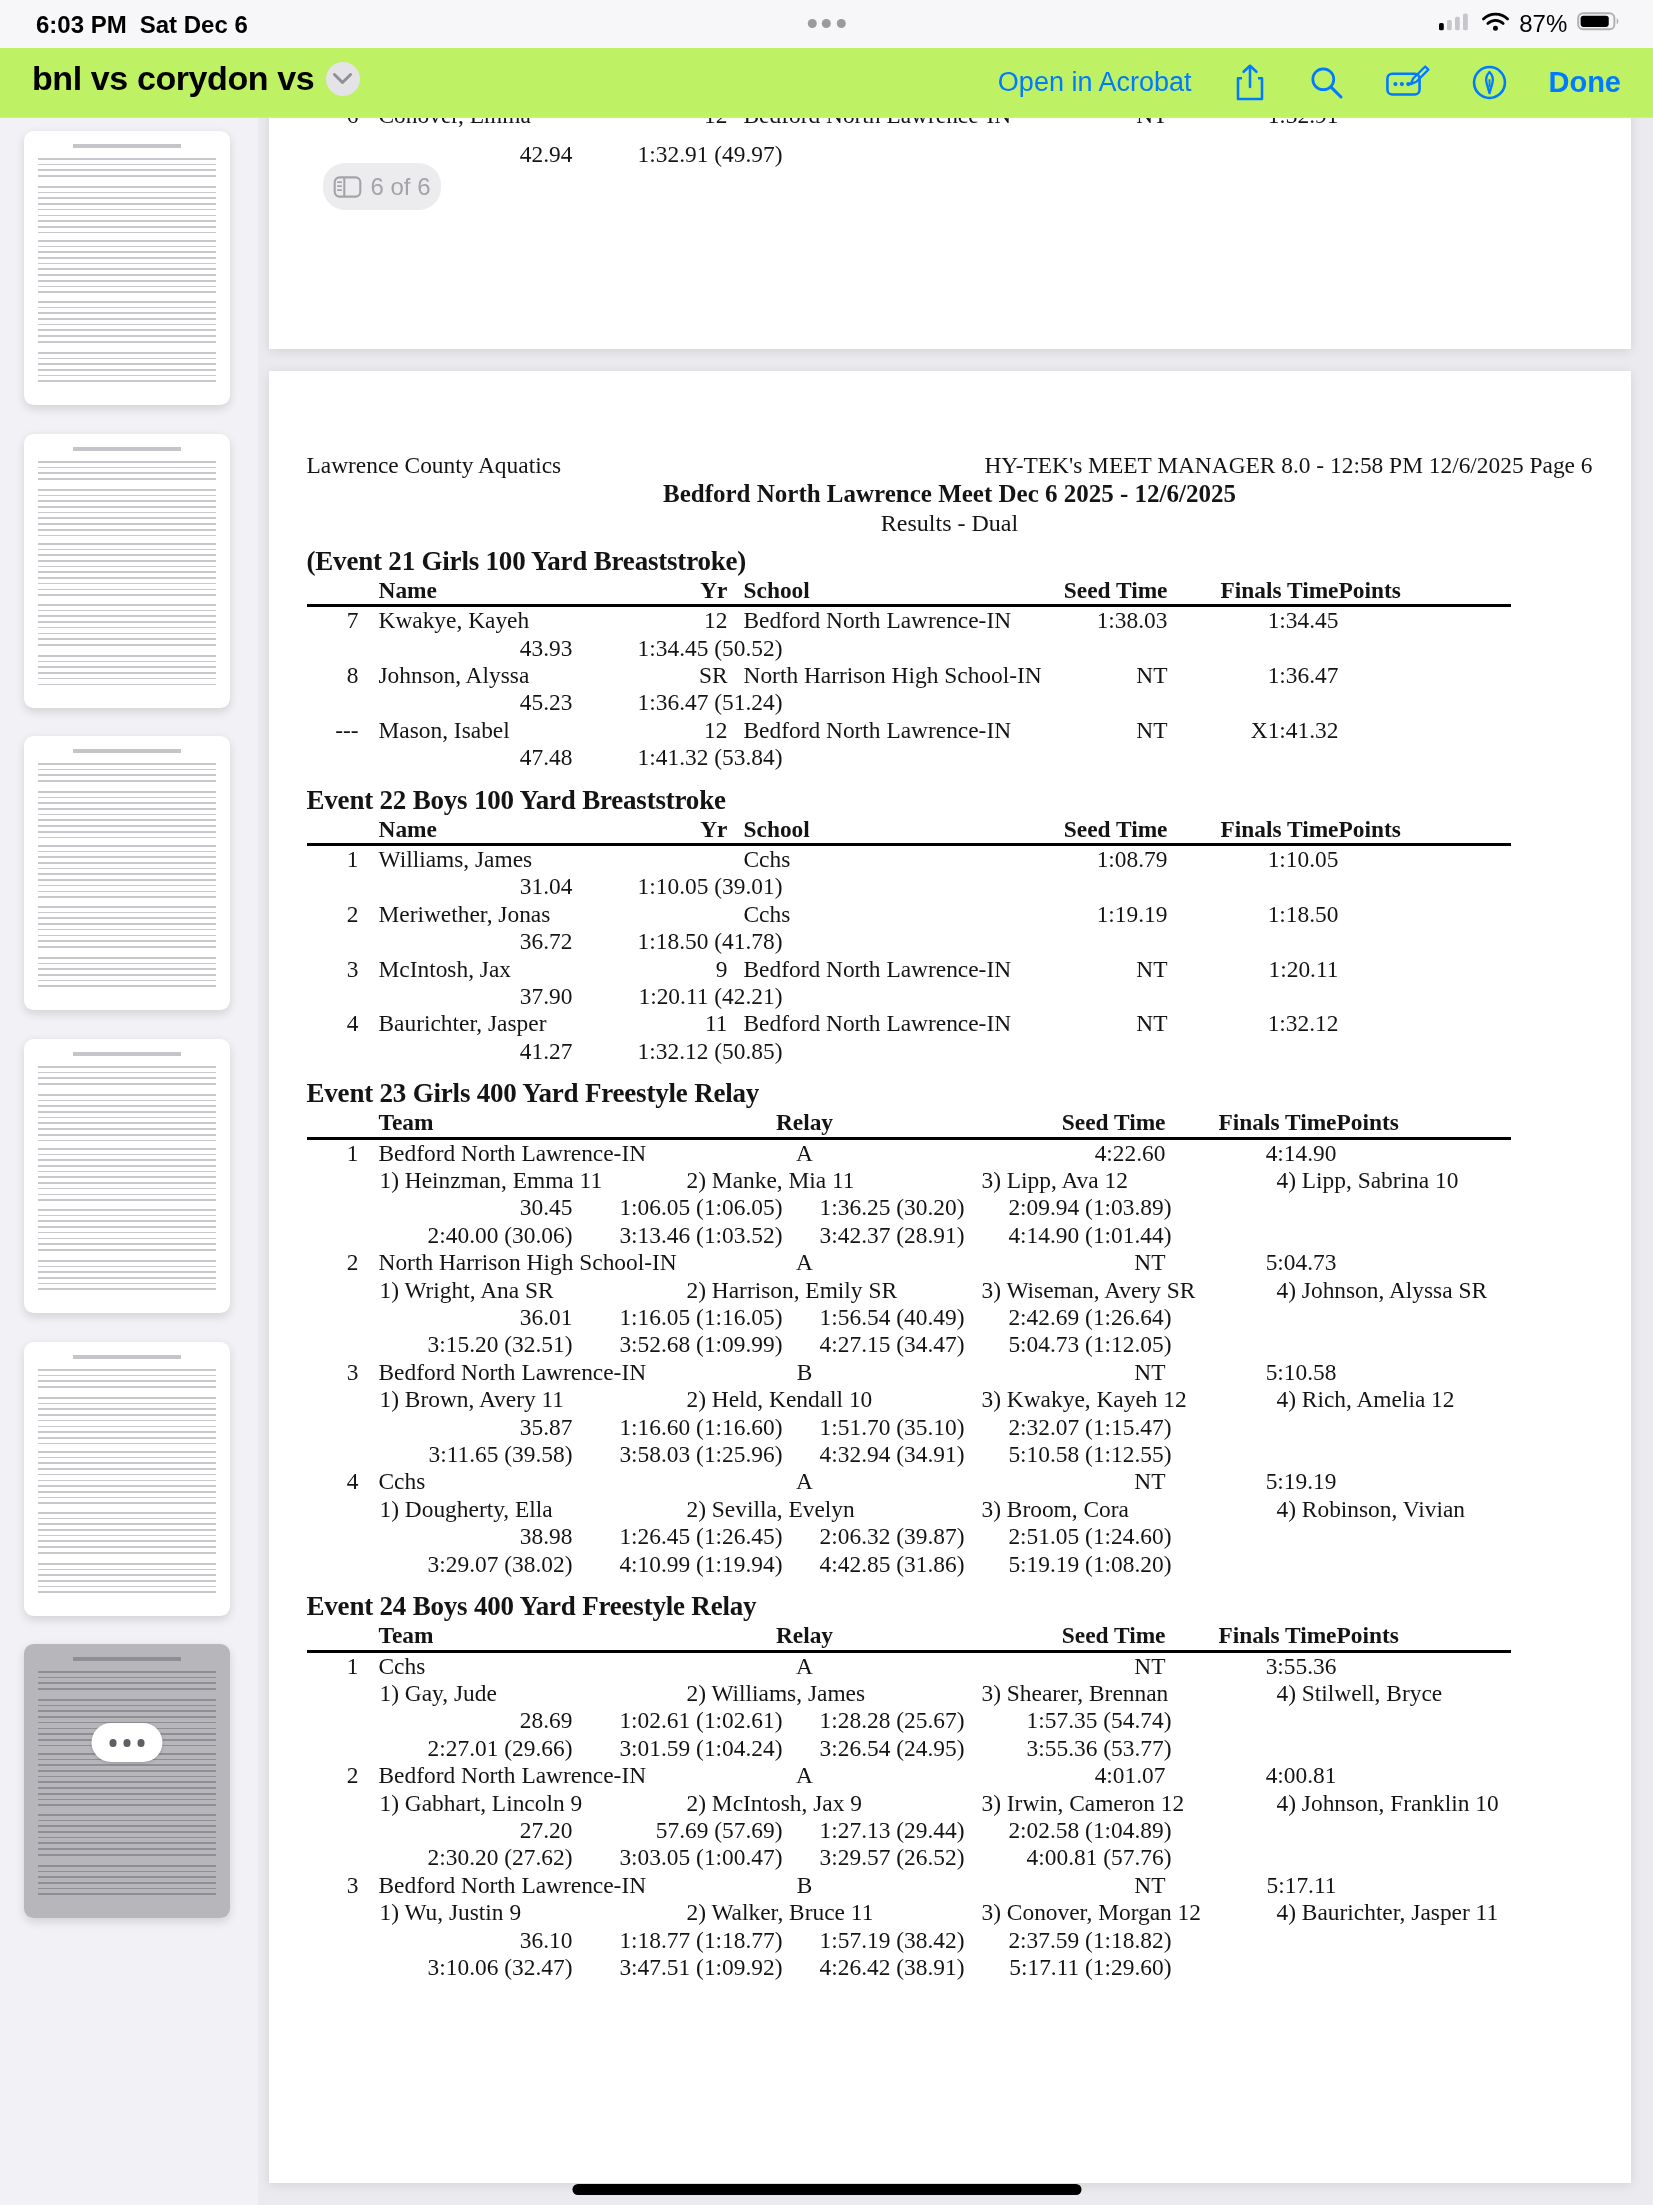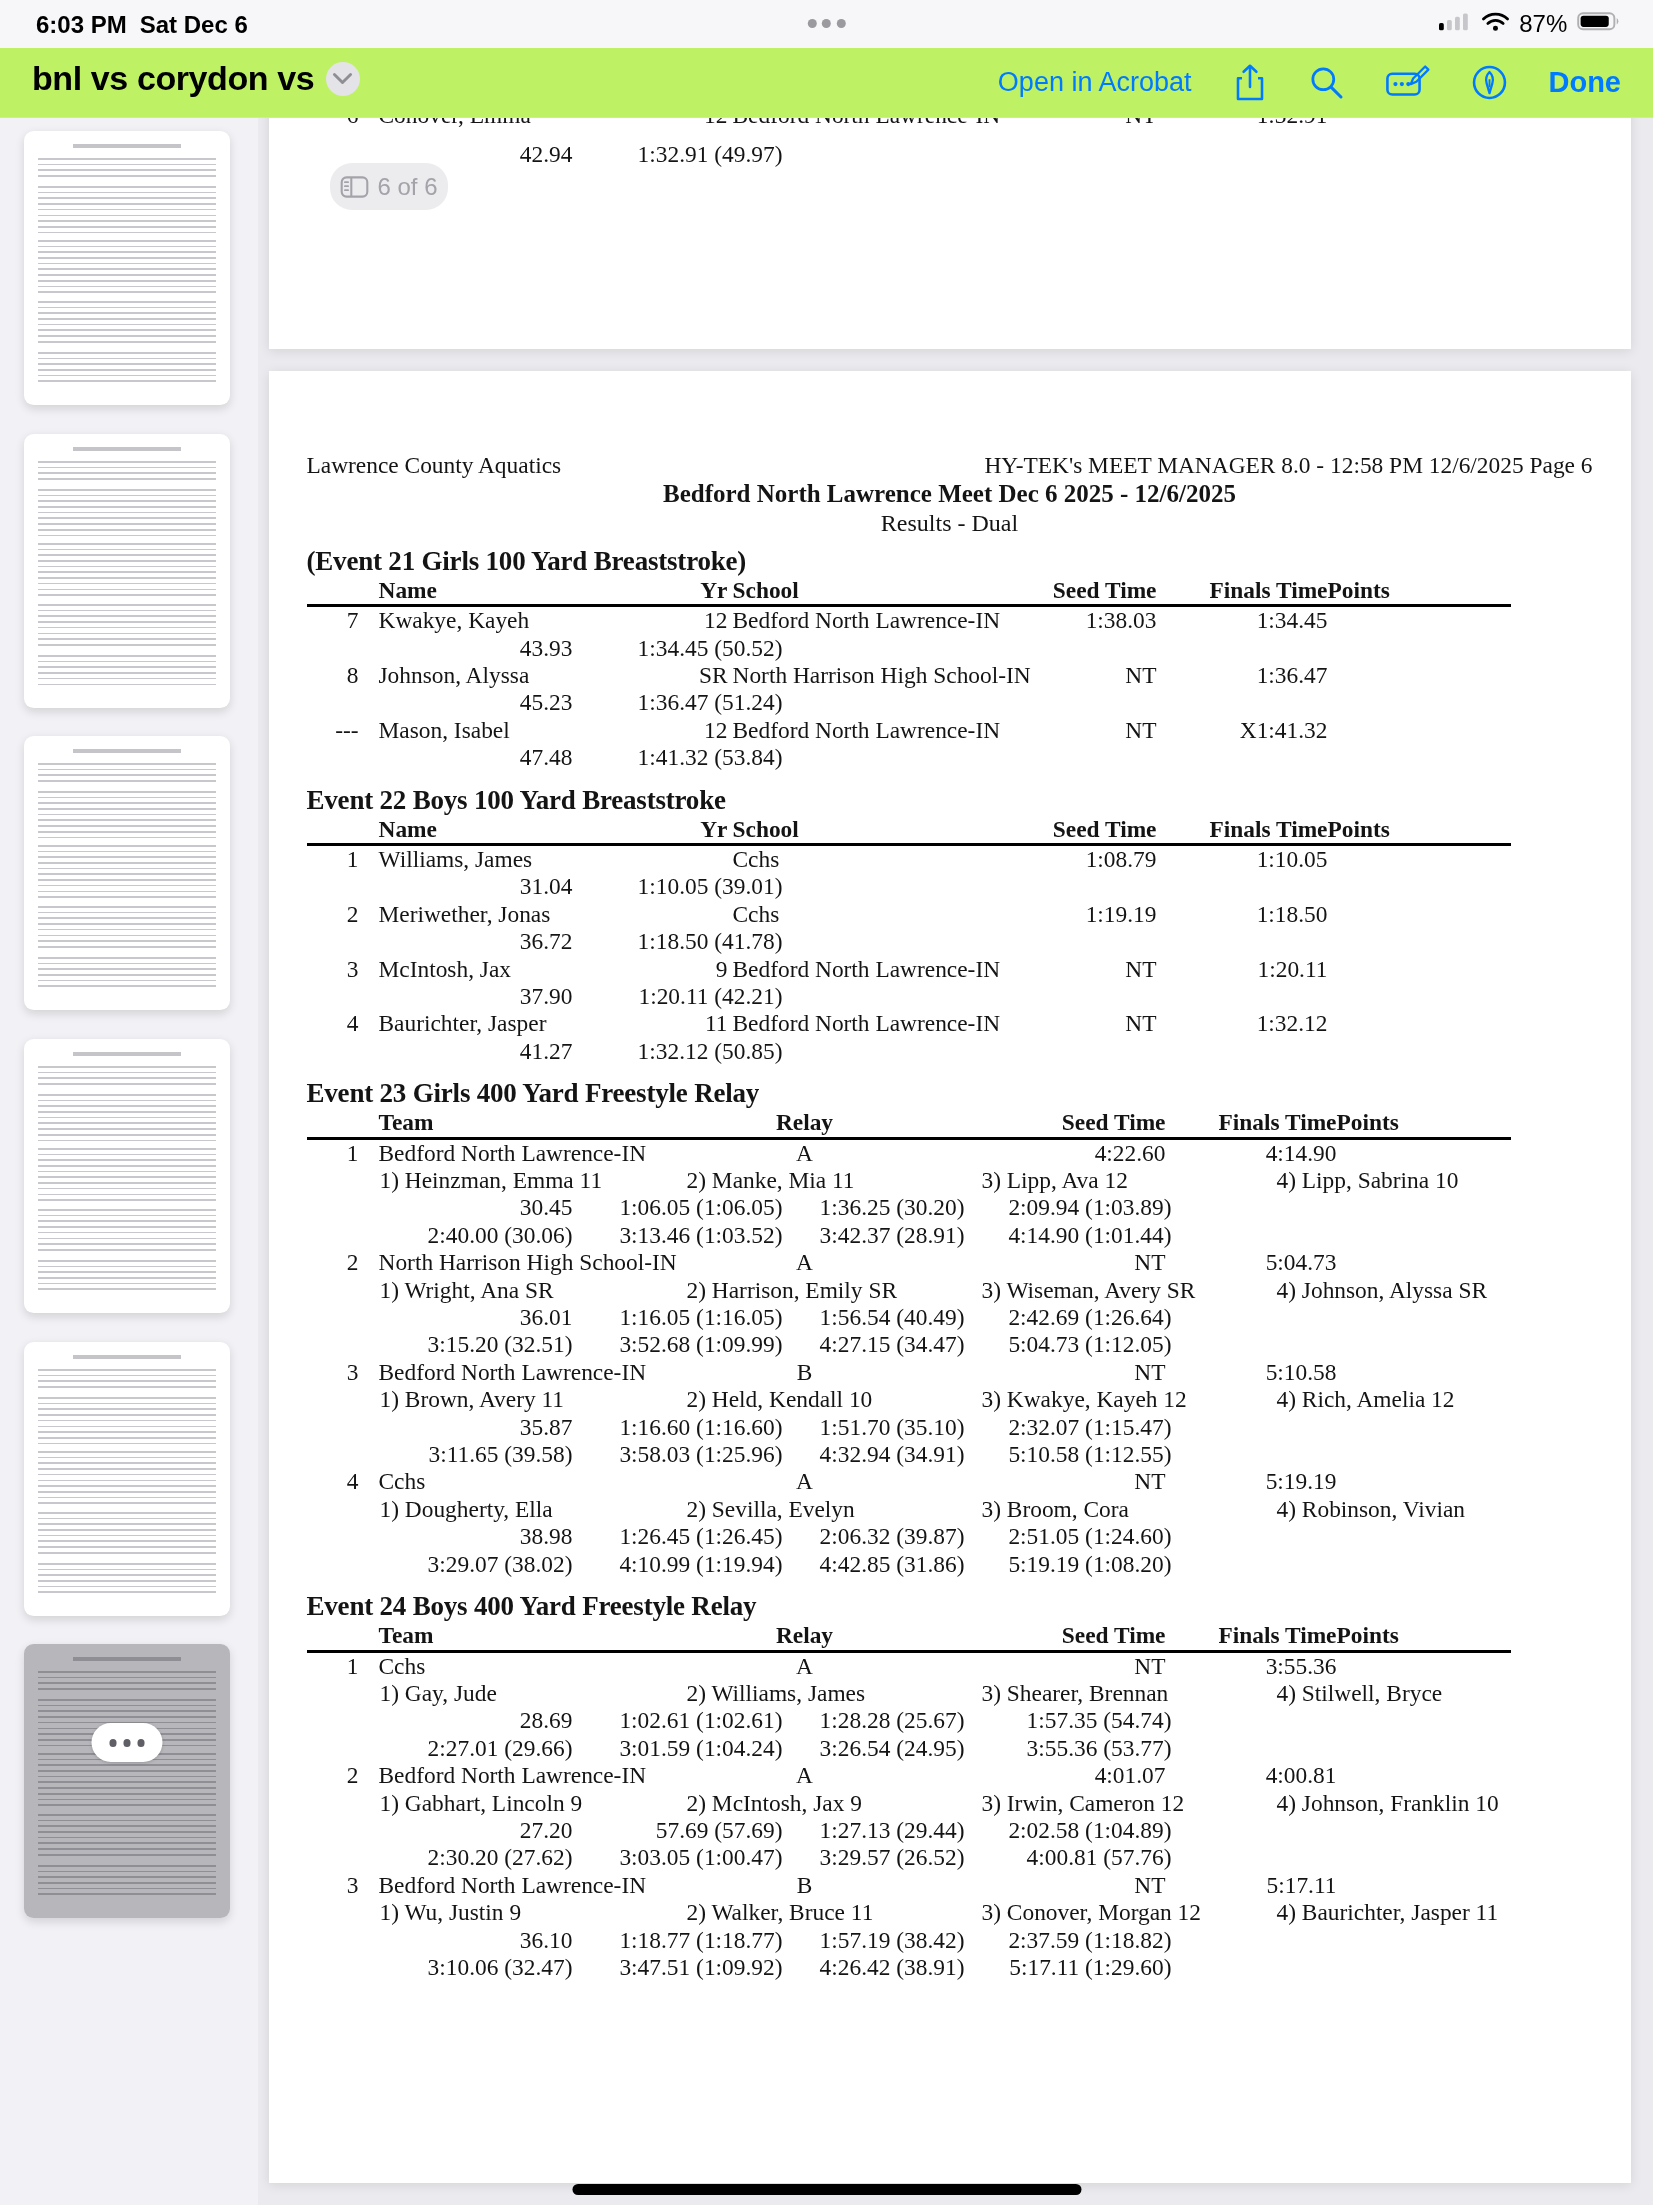--- a/index.html
+++ b/index.html
@@ -52,40 +52,40 @@
   .dsub{text-align:center;font-weight:400;font-size:24px;line-height:28px}
   .etitle{font-weight:700;font-size:27px;line-height:32px;margin-top:12px;letter-spacing:-0.2px}
   .event:first-child .etitle{margin-top:7.3px}
 
   .row{display:flex;line-height:27.4px;width:1204px;white-space:nowrap}
   .hdr{font-weight:700;border-bottom:3.2px solid #000}
   .row span{flex:none}
   .c-rank{width:52px;text-align:right}
   .c-name{margin-left:20px;width:311px}
   .c-yr{width:38px;text-align:right}
-  .c-school{margin-left:5px;width:291px}
+  .c-school{margin-left:16px;width:291px}
   .c-letter{width:230px;text-align:center}
   .c-fillr{width:113px}
   .c-seed{width:133px;text-align:right}
   .c-finals{width:171px;text-align:right}
   .c-points{flex:1 1 auto;text-align:right}
 
   .sw{display:flex;line-height:27.4px;white-space:nowrap}
   .sw span{flex:none}
   .w1{margin-left:73px;width:307px}
   .w2{width:295px}
   .w3{width:295px}
   .w4{flex:1 1 auto}
 
   .sp{display:flex;line-height:27.4px;white-space:nowrap}
   .sp span{flex:none;text-align:right}
   .p1{width:266px}.p2{width:210px}.p3{width:182px}.p4{width:207px}
 
   
-  #pill{position:absolute;left:72px;top:45px;width:118px;height:47px;background:#ececee;border-radius:22px;
+  #pill{position:absolute;left:65px;top:45px;width:118px;height:47px;background:#ececee;border-radius:22px;
         display:flex;align-items:center;justify-content:center;gap:8px;z-index:20}
   #pill .pill-label{font-size:24px;color:#a3a3a9}
 
   
   #home{position:absolute;left:50%;bottom:10.5px;transform:translateX(-50%);width:509px;height:10.5px;background:#000;border-radius:5.7px;z-index:60}
 </style>
 </head>
 <body>
 
 <div id="statusbar">

